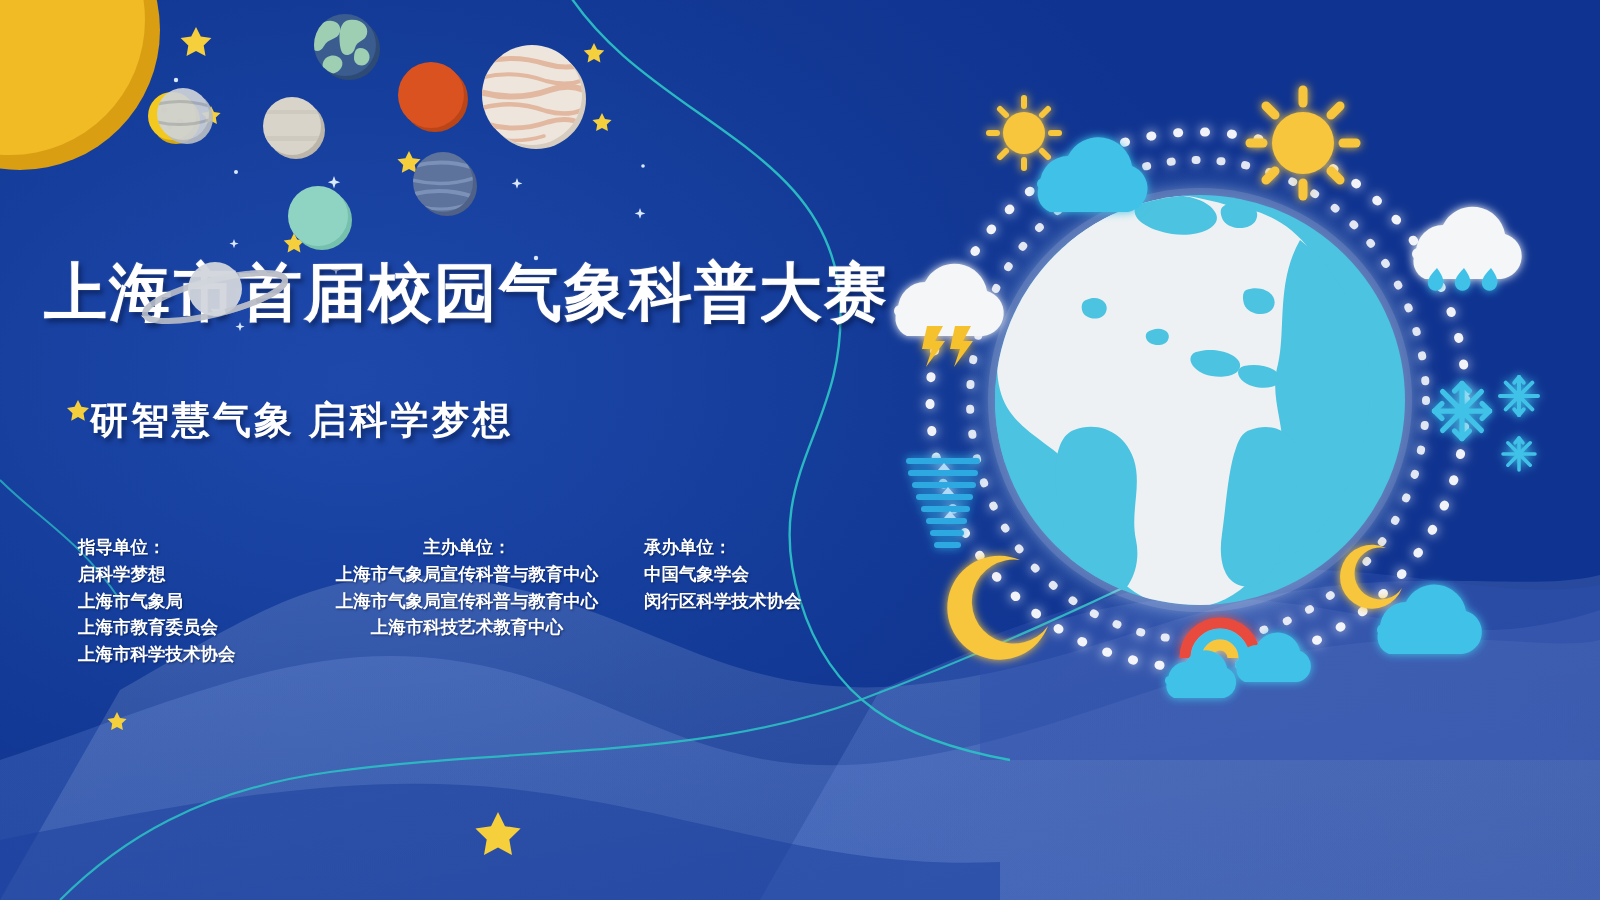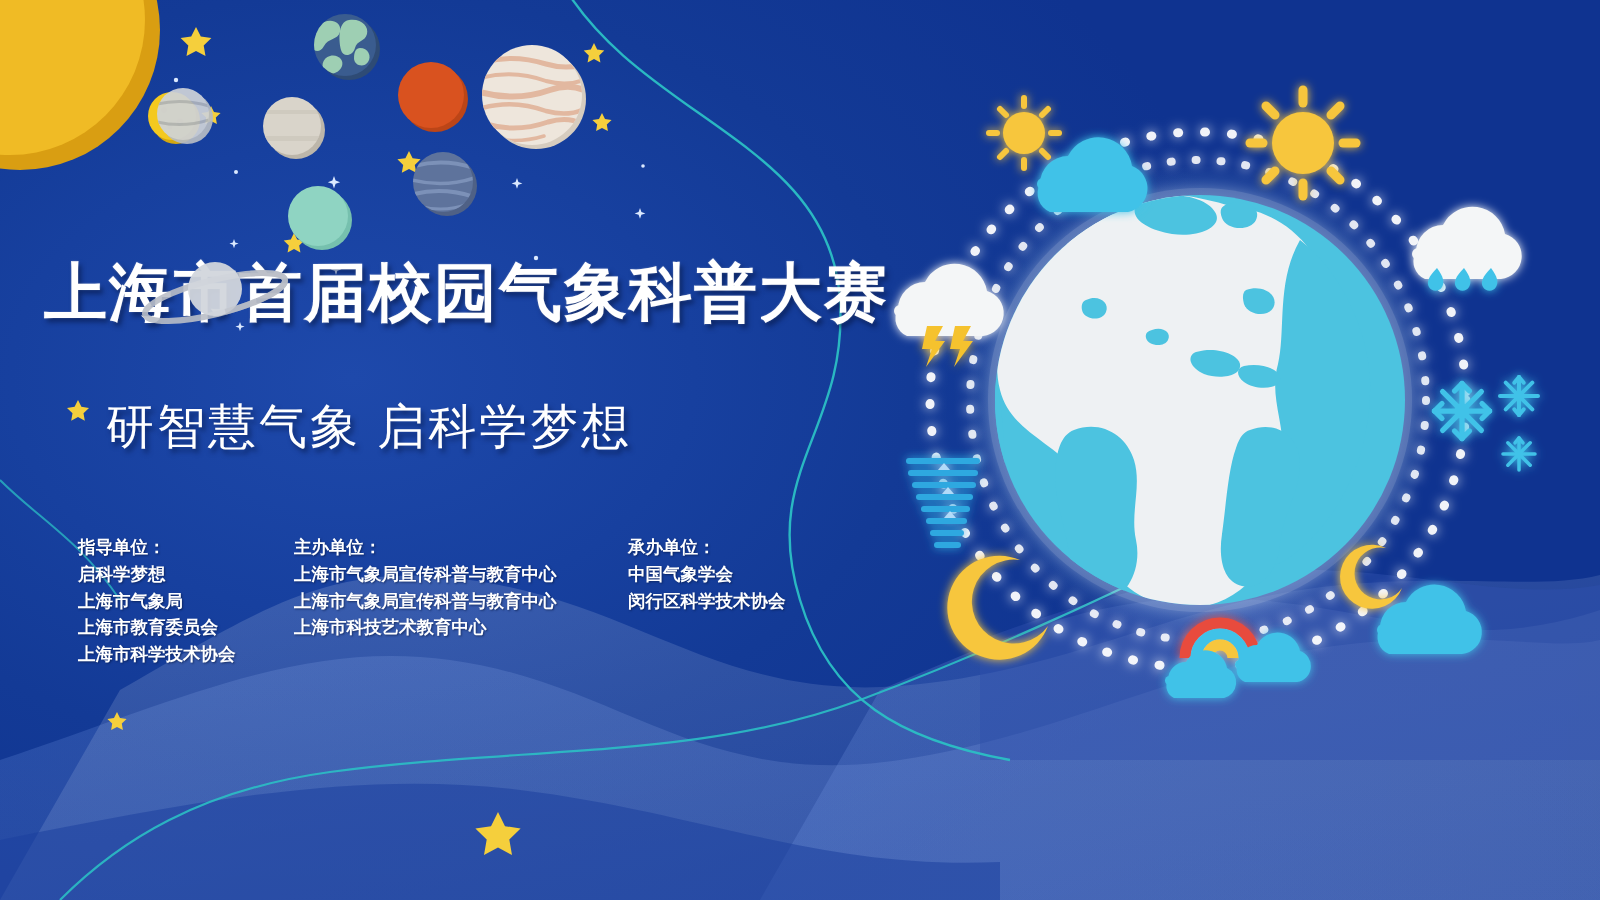--- a/index.html
+++ b/index.html
@@ -21,32 +21,31 @@
   .title-wrap { position:absolute; left:0; top:0; width:900px; height:900px; z-index:40; }
   .main-title {
     position:absolute; left:44px; top:250px;
     font-size:63px; font-weight:bold; color:#ffffff;
     letter-spacing:2px; white-space:nowrap;
     text-shadow: 3px 4px 5px rgba(3,18,60,.55), 0 0 2px rgba(255,255,255,.35);
     font-family:"Liberation Sans","DejaVu Sans",sans-serif;
   }
   .sub-title {
     position:absolute; left:90px; top:395px;
-    font-size:48px; font-weight:normal; color:#ffffff;
+    font-size:38px; font-weight:bold; color:#ffffff;
     letter-spacing:3px; white-space:nowrap;
     text-shadow: 3px 4px 5px rgba(3,18,60,.55);
-    margin-left: 16px;
   }
-  .orgs { position:absolute; left:78px; top:534px; display:flex; gap:4px; }
+  .orgs { position:absolute; left:78px; top:534px; display:flex; gap:12px; }
   .org-col { color:#ffffff; font-size:17.5px; font-weight:bold; line-height:1.53;
              text-shadow:1px 1px 2px rgba(5,20,60,.6); white-space:nowrap; }
   .org-col .head { display:block; }
   .org-col .row  { display:block; }
   .col-0 { width:212px; }
-  .col-1 { width:330px; }
+  .col-1 { width:330px;text-align:center; }
   .col-2 { width:240px; }
 </style>
 </head>
 <body>
 
 <div id="poster">
 
   <svg class="full" viewBox="0 0 1600 900">
     <defs>
       <linearGradient id="wv1" x1="0" y1="0" x2="1" y2="1">

